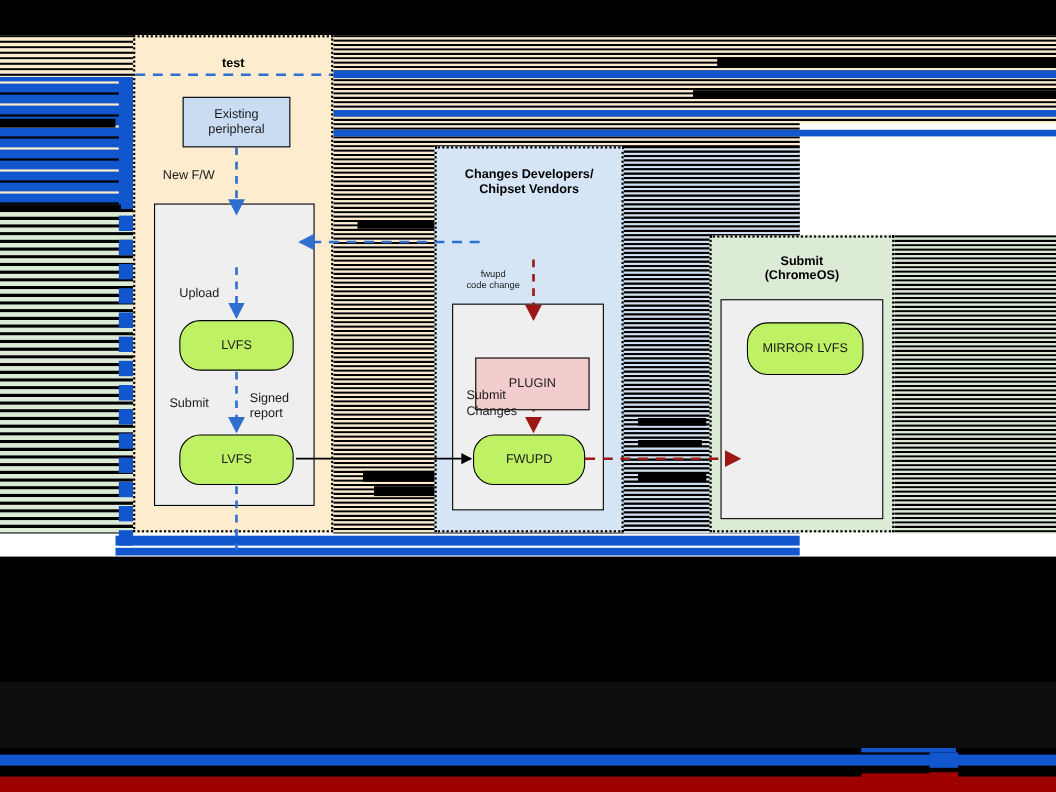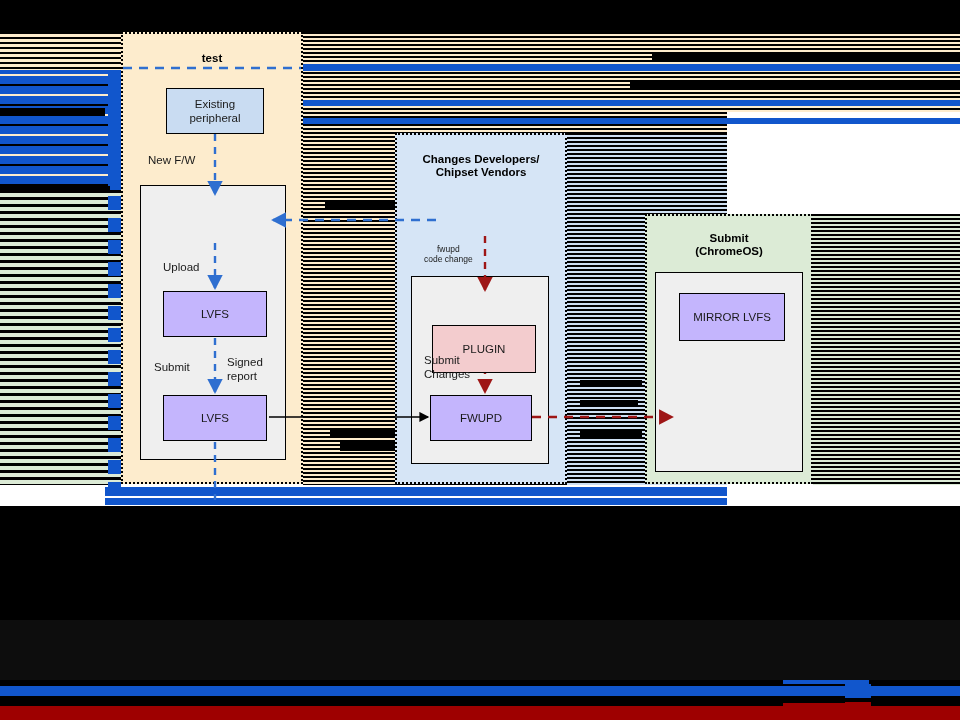--- a/index.html
+++ b/index.html
@@ -14,21 +14,21 @@
   .zone-title{position:absolute;left:0;right:0;text-align:center;
               font-size:11.5px;font-weight:bold;color:#000;line-height:13px;}
 
   .panel{position:absolute;background:#efefef;border:1.4px solid #000;box-sizing:border-box;}
 
   .node{position:absolute;border:1.4px solid #000;box-sizing:border-box;
         display:flex;align-items:center;justify-content:center;text-align:center;
         font-size:11.5px;color:#1a1a1a;line-height:14px;}
   .n-blue{background:#c9dcf2;}
   .n-pink{background:#f3ccce;}
-  .n-green{background:#c4b5fd;}
+  .n-green{background:#bef264;border-radius:19px;}
 
   .lbl{position:absolute;font-size:11.5px;color:#1a1a1a;line-height:14px;white-space:pre;}
   .lbl.small{font-size:8.5px;line-height:10px;text-align:center;}
 
   svg.wires{position:absolute;left:0;top:0;width:960px;height:720px;overflow:visible;}
 
   .legend-box{position:absolute;background:#efefef;border:1px solid #efefef;box-sizing:border-box;
               display:flex;align-items:center;justify-content:center;
               font-size:12px;font-weight:bold;color:#000;}
 

